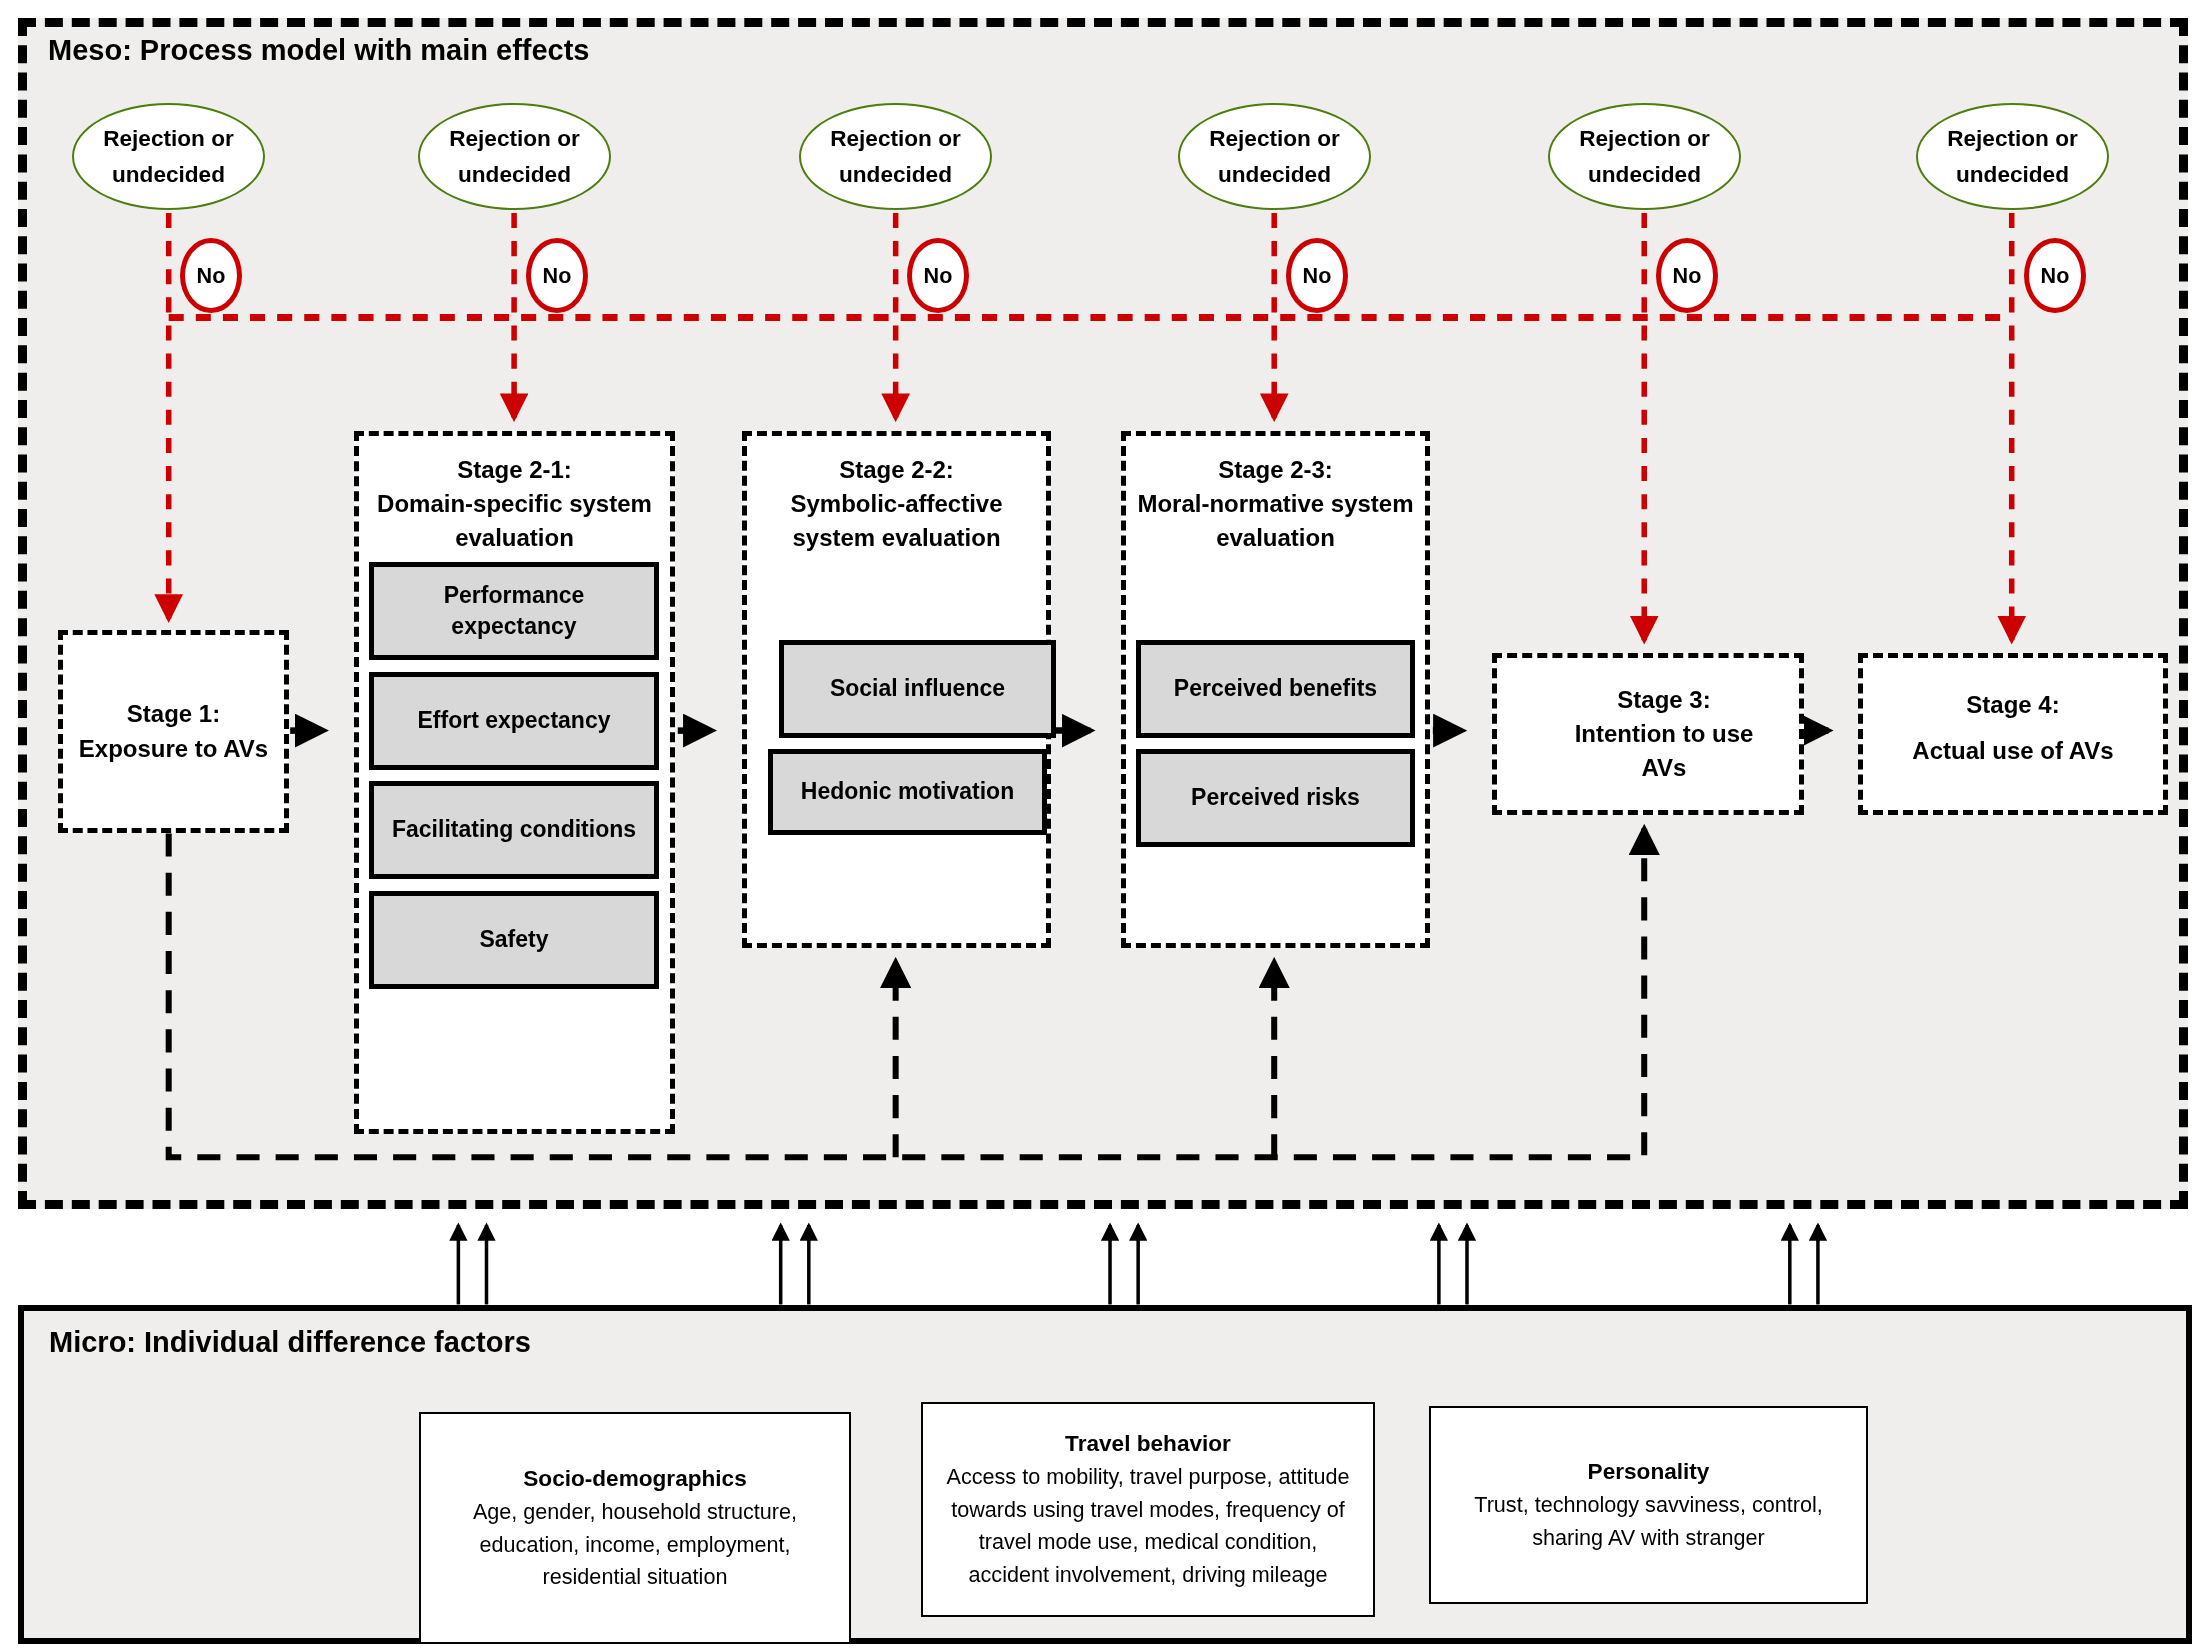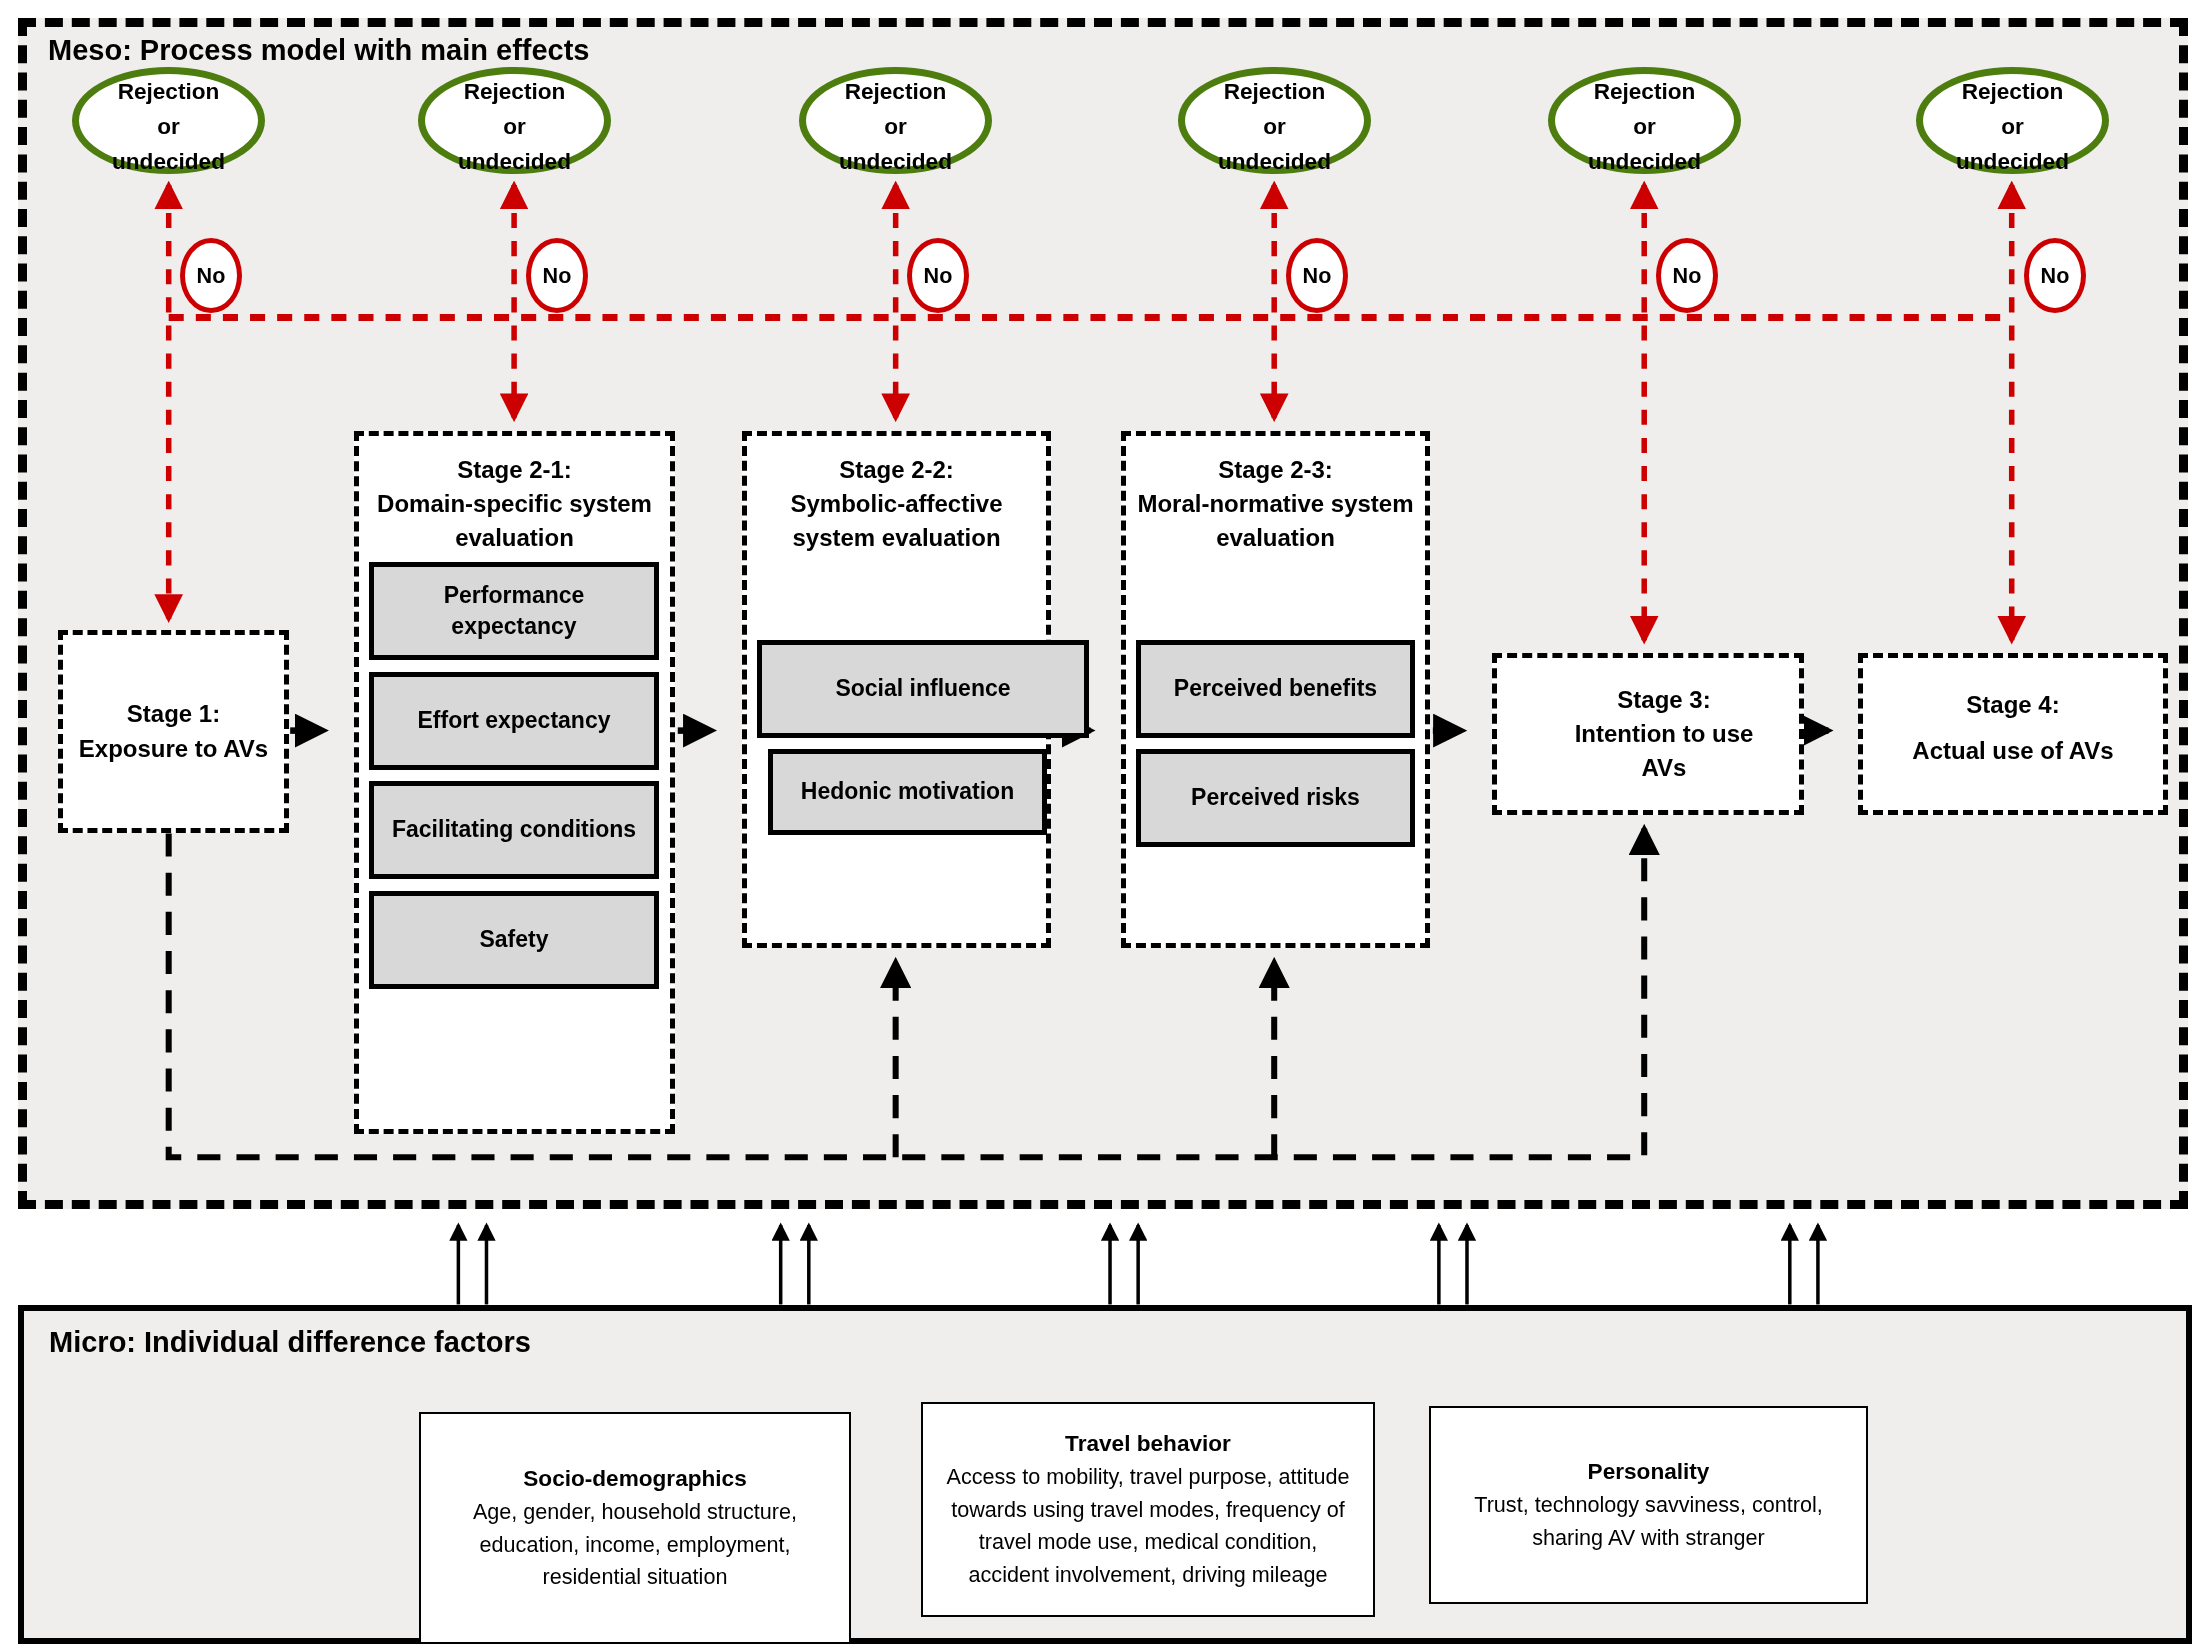--- a/index.html
+++ b/index.html
@@ -24,25 +24,25 @@
     border:6px solid #000;
     background:#efeeec;
   }
   .panel-label{
     font-size:29px;font-weight:bold;
     white-space:nowrap;
   }
   
   .rej{
     width:193px;height:107px;
-    border:7px solid #4d7c0f;
+    border:2px solid #4d7c0f;
     border-radius:50%;
     background:#fff;
-    display:flex;justify-content:center;text-align:center;
-    font-size:22.6px;font-weight:bold;line-height:1.55;
+    display:flex;align-items:center;justify-content:center;text-align:center;
+    font-size:22.6px;font-weight:bold;line-height:1.55;margin-top:36px;
   }
   .rej span{display:block;width:72%;}
   
   .nob{
     width:62px;height:75px;
     border:5.5px solid #cc0000;
     border-radius:50%;
     background:#fff;
     display:flex;align-items:center;justify-content:center;
     font-size:21.6px;font-weight:bold;
@@ -175,21 +175,21 @@
   </div>
   <div class="abs factor" style="left:369px;top:562px;width:290px;height:98px;">Performance expectancy</div>
   <div class="abs factor" style="left:369px;top:672px;width:290px;height:98px;">Effort expectancy</div>
   <div class="abs factor" style="left:369px;top:781px;width:290px;height:98px;">Facilitating conditions</div>
   <div class="abs factor" style="left:369px;top:891px;width:290px;height:98px;">Safety</div>
 
   <div class="abs stage topalign" style="left:742px;top:431px;width:309px;height:517px;">
     <span class="s-label">Stage 2-2:</span>
     <span class="s-name">Symbolic-affective system evaluation</span>
   </div>
-  <div class="abs factor" style="left:757px;top:640px;width:332px;height:98px;text-align:right;">Social influence</div>
+  <div class="abs factor" style="left:779px;top:640px;width:277px;height:98px;text-align:right;">Social influence</div>
   <div class="abs factor" style="left:757px;top:749px;width:279px;height:86px;margin-left:11px;">Hedonic motivation</div>
 
   <div class="abs stage topalign" style="left:1121px;top:431px;width:309px;height:517px;">
     <span class="s-label">Stage 2-3:</span>
     <span class="s-name">Moral-normative system evaluation</span>
   </div>
   <div class="abs factor" style="left:1136px;top:640px;width:279px;height:98px;">Perceived benefits</div>
   <div class="abs factor" style="left:1136px;top:749px;width:279px;height:98px;">Perceived risks</div>
 
   <div class="abs stage narrow" style="left:1492px;top:653px;width:312px;height:162px;padding-left:32px;">

